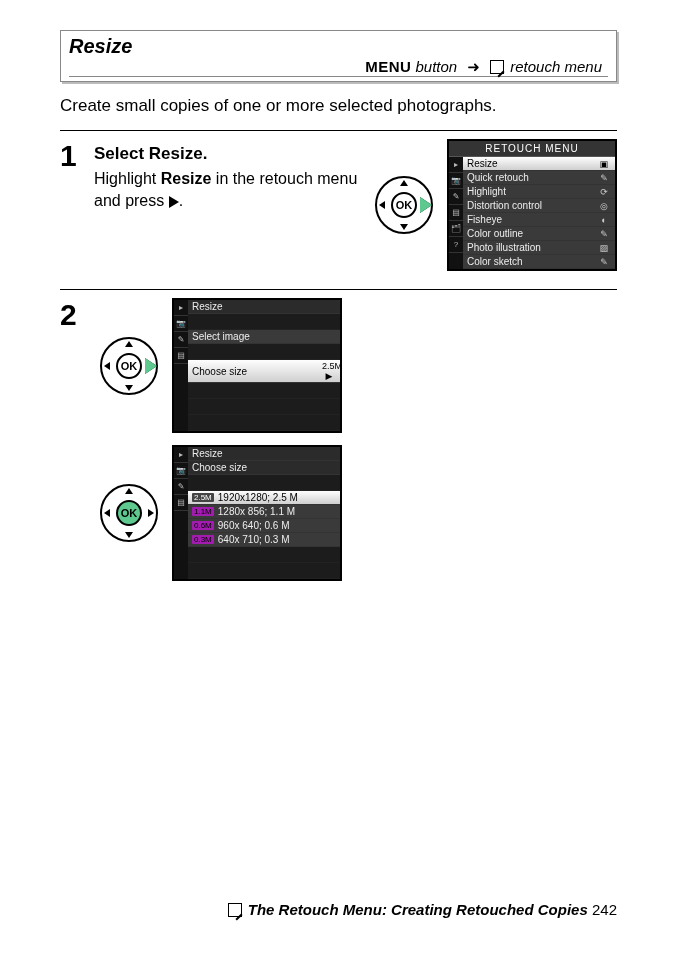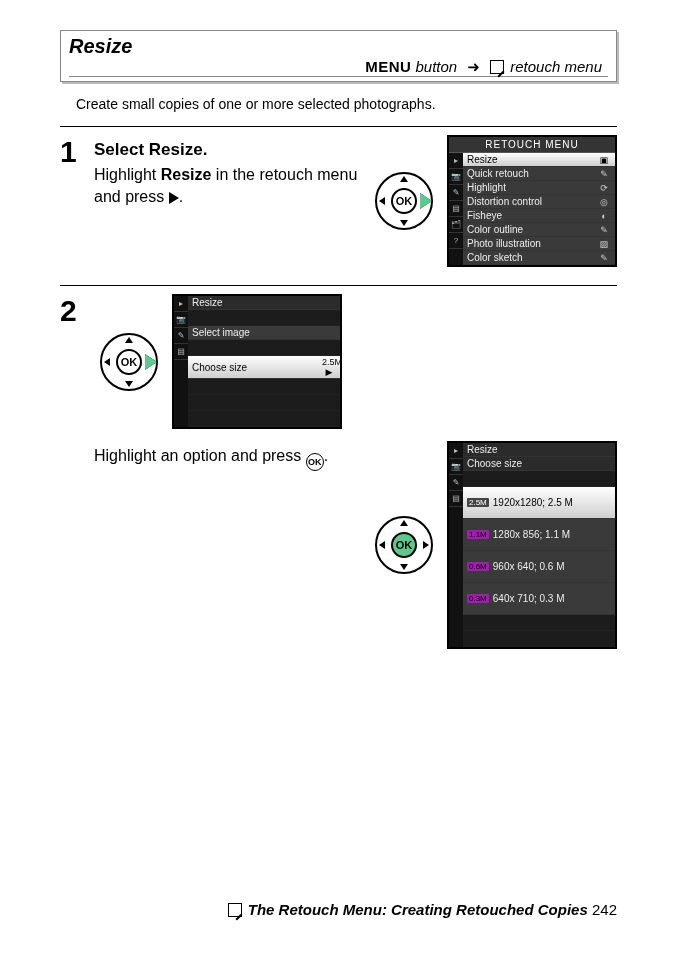--- a/index.html
+++ b/index.html
@@ -26,21 +26,21 @@
   }
   .title-path {
     text-align: right;
     font-size: 15px;
     padding-right: 6px;
     border-bottom: 1px solid #888;
   }
   .title-path .arrow { margin: 0 6px; }
   .title-path .menubtn { font-weight:700; letter-spacing:0.5px; }
   .title-path .italic { font-style: italic; }
-  .intro { font-size: 14px; margin: 12px 0 14px 16px; }
+  .intro { font-size: 17px; margin: 12px 0 14px 0; }
   .steps { border-top: 1px solid #000; }
   .step {
     border-bottom: 1px solid #000;
     padding: 8px 0 12px 0;
   }
   .step:last-child { border-bottom: none; }
   .step-flex { display: flex; gap: 6px; }
   .step-num {
     font-size: 30px;
     font-weight: 700;
@@ -155,21 +155,21 @@
   .screen .row.selected .ic { color:#000; }
   .screen .row.blank { background:#1c1c1c; height:16px; border-bottom:1px solid #222; }
   .screen .subtitle {
     background:#2b2b2b;
     padding:1px 4px;
     border-bottom:1px solid #333;
   }
   .screen .sizerow {
     display:flex;
     gap:4px;
-    padding:10px 4px;
+    padding:1px 4px;
     border-bottom:1px solid #333;
     background:#3a3a3a;
     align-items:center;
   }
   .screen .sizerow.selected { background: linear-gradient(#fefefe,#cfcfcf); color:#000; }
   .screen .badge {
     background:#a21caf; color:#000;
     font-size:8px; padding:0 2px;
     border-radius:1px;
   }
@@ -343,23 +343,20 @@
                   <div class="row blank"></div>
                   <div class="row blank"></div>
                   <div class="row blank"></div>
                 </div>
               </div>
             </div>
           </div>
         </div>
 
         <div class="step-row" style="margin-top:12px;">
-          <div class="step-text">
-            <span>Highlight an option and press </span><span class="ok-inline">OK</span><span>.</span>
-          </div>
           <div class="right-col">
             <div class="okwheel green-ok">
               <div class="outer"></div>
               <span class="tri up"></span>
                 <span class="tri down"></span>
                 <span class="tri left"></span>
                 <span class="tri right"></span>
               <div class="ok">OK</div>
             </div>
 

